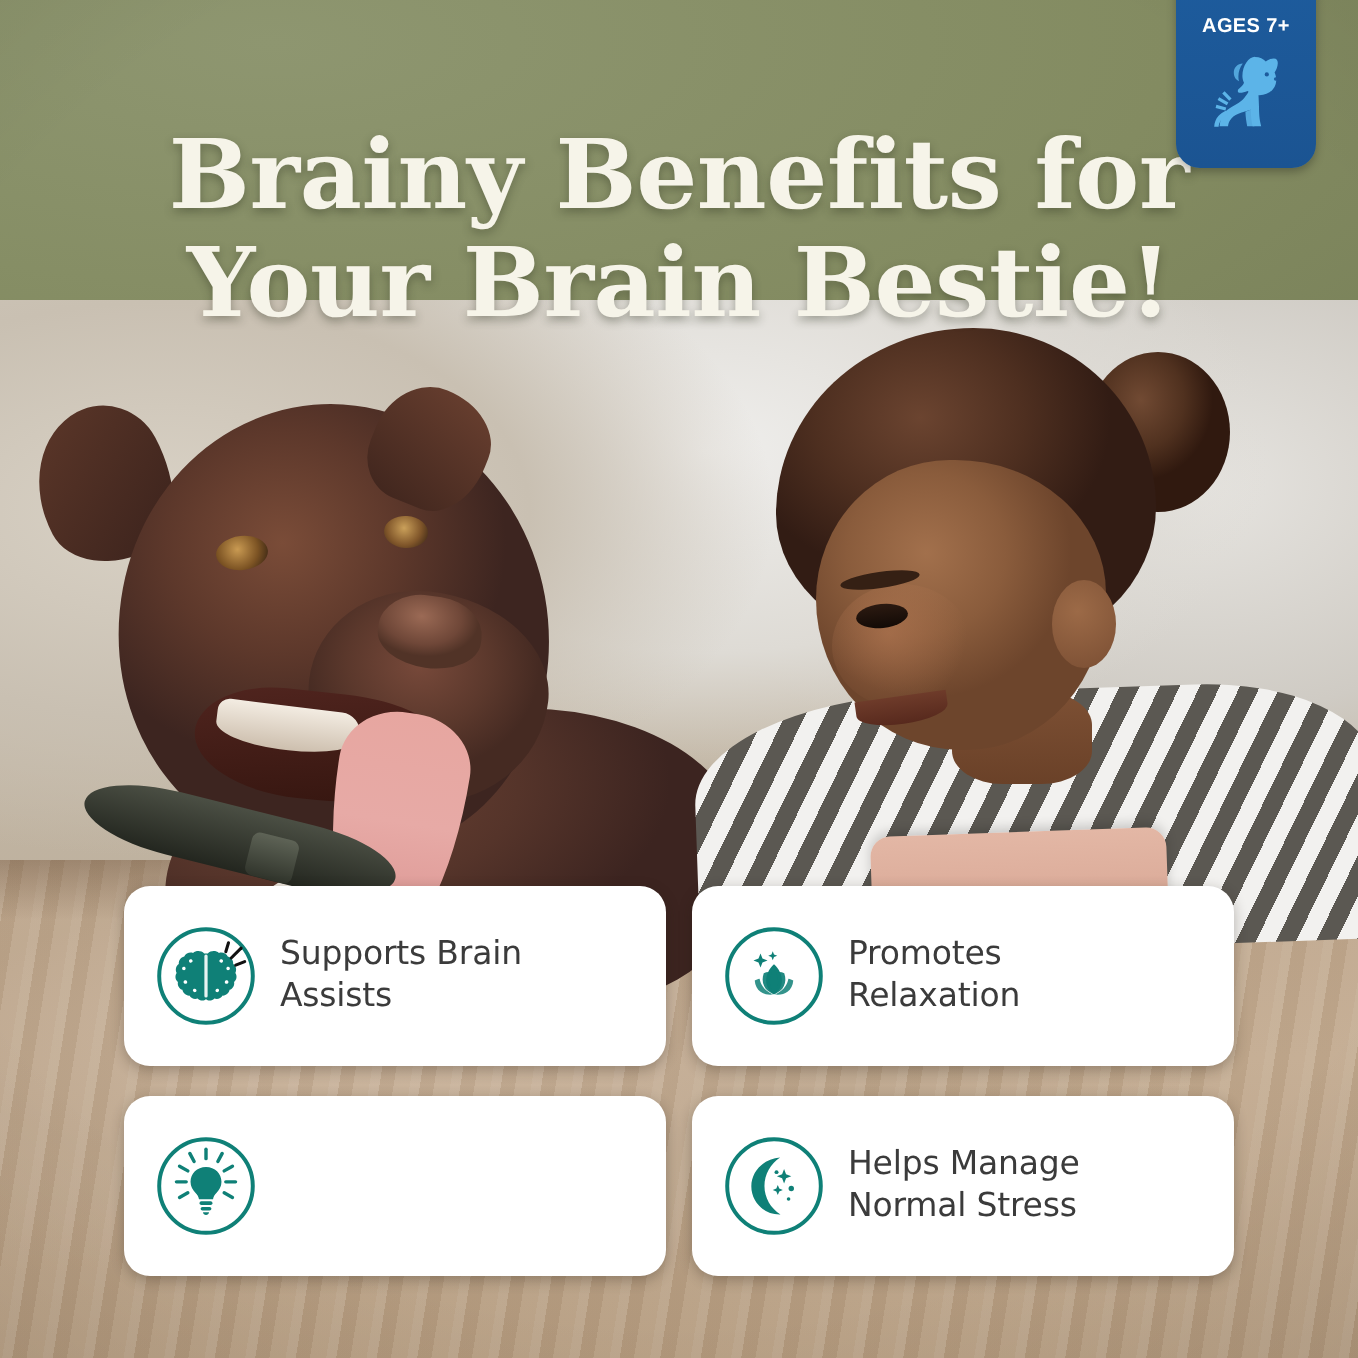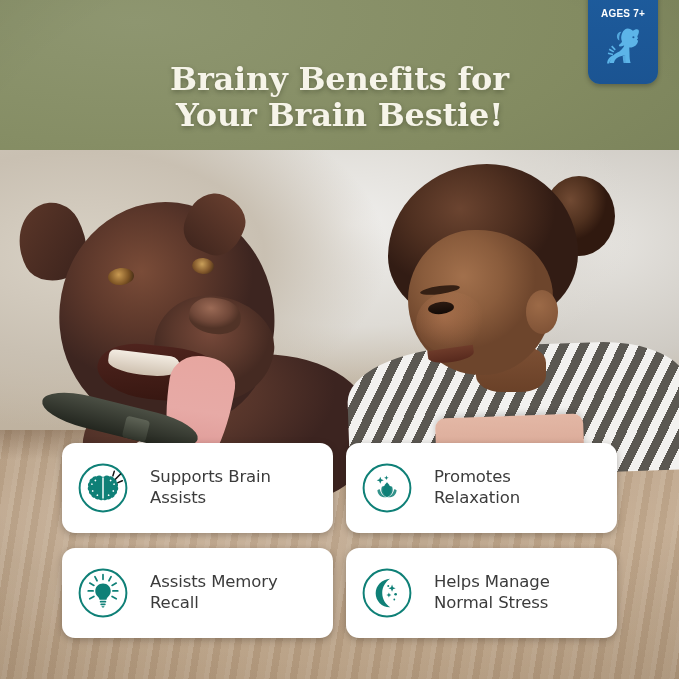--- a/index.html
+++ b/index.html
@@ -223,21 +223,21 @@
     font-family:"Liberation Sans", sans-serif;
   }
   .badge-dog{margin-top:2px;}
 
   
   .headline{
     position:absolute;left:0;top:62px;width:679px;
     text-align:center;color:#f6f4e9;
     font-family:"DejaVu Serif", serif;
     font-weight:bold;
-    font-size:32px;
+    font-size:48px;
     line-height:1.12;
     letter-spacing:-0.2px;
     text-shadow:0 2px 5px rgba(40,45,25,.38);
   }
   .headline span{display:block;}
 
   
   .cards{
     position:absolute;left:62px;top:443px;
     width:555px;
@@ -249,21 +249,21 @@
   .card{
     background:#ffffff;
     border-radius:13px;
     box-shadow:0 2px 7px rgba(35,25,15,.30);
     display:flex;align-items:center;
     padding:0 12px 0 14px;
     box-sizing:border-box;
   }
   .card-icon{flex:0 0 auto;width:54px;height:54px;display:block;}
   .card-label{
-    margin-left:20px;
+    margin-left:10px;
     color:#3b3b3b;
     font-size:16.5px;
     line-height:1.25;
     font-family:"DejaVu Sans", sans-serif;
     letter-spacing:-0.1px;
   }
 </style>
 </head>
 <body>
 
@@ -394,24 +394,20 @@
           <line x1="23.4" y1="16.4" x2="21" y2="11.9"></line>
           <line x1="36.6" y1="16.4" x2="39" y2="11.9"></line>
           <line x1="19" y1="27.7" x2="13.6" y2="27.7"></line>
           <line x1="41" y1="27.7" x2="46.4" y2="27.7"></line>
           <line x1="19.9" y1="21.6" x2="15.3" y2="19"></line>
           <line x1="40.1" y1="21.6" x2="44.7" y2="19"></line>
           <line x1="19.9" y1="33.8" x2="15.3" y2="36.4"></line>
           <line x1="40.1" y1="33.8" x2="44.7" y2="36.4"></line>
         </g>
       </svg>
-      <div class="card-label">
-        <div>Assists Memory</div>
-        <div>Recall</div>
-      </div>
     </div>
 
     <div class="card">
       <svg class="card-icon" viewBox="0 0 60 60" aria-hidden="true">
         <circle cx="30" cy="30" r="26" fill="none" stroke="#0f8077" stroke-width="2.2"></circle>
         <g fill="#0f8077">
           <path d="M33.4 14.2c-9 .6-16 7.6-16 16 0 8.8 7.2 15.9 16.2 15.6-5.4-3.4-8.9-9.2-8.9-15.8 0-6.4 3.4-12.2 8.7-15.8z"></path>
           <path d="M35.6 20.6l1.1 2.9 2.9 1.1-2.9 1.1-1.1 2.9-1.1-2.9-2.9-1.1 2.9-1.1z"></path>
           <path d="M32.1 29.4l.8 2 2 .8-2 .8-.8 2-.8-2-2-.8 2-.8z"></path>
           <circle cx="39.6" cy="31.4" r="1.5"></circle>

